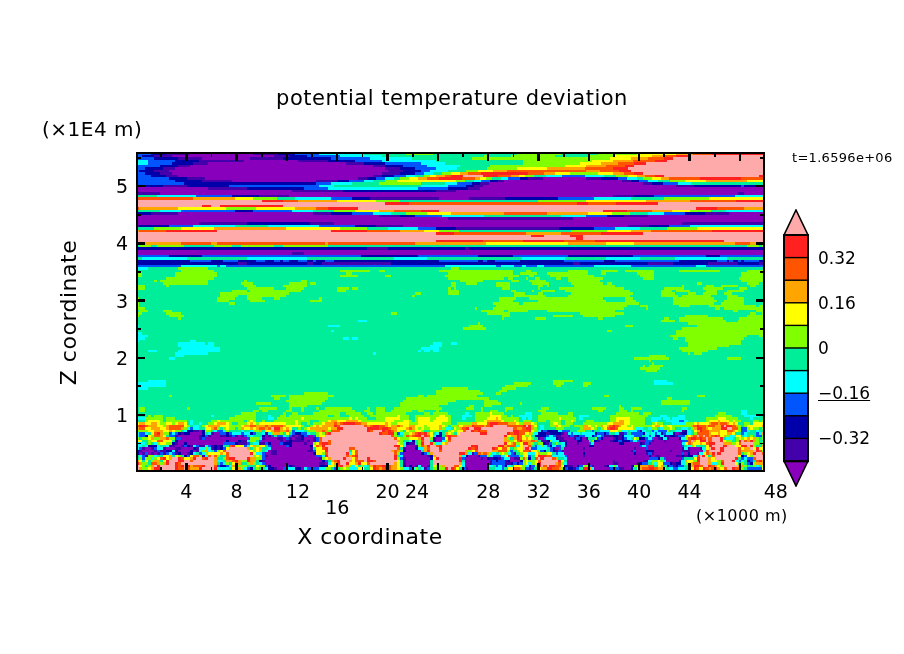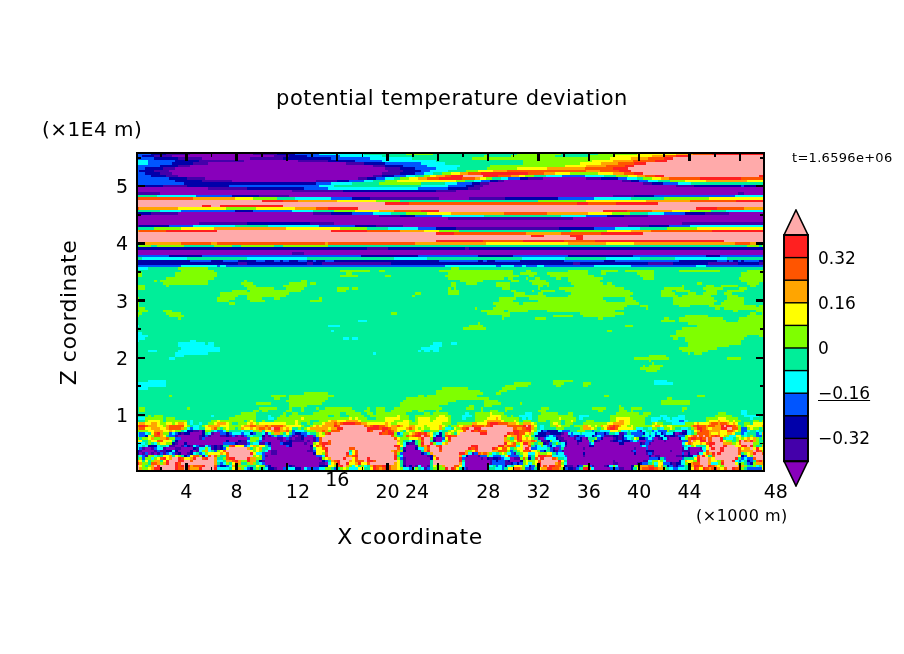--- a/index.html
+++ b/index.html
@@ -13,21 +13,21 @@
   #chart-title{
     left:0;top:86px;width:904px;text-align:center;
     font-size:21px;letter-spacing:.5px;font-weight:400;
   }
   #y-unit-label{left:42px;top:117px;font-size:20px;letter-spacing:.5px;}
   #x-unit-label{left:696px;top:506px;font-size:16px;letter-spacing:.5px;}
   #time-label{left:783px;top:150px;font-size:13px;letter-spacing:.3px;margin-left:9px;}
 
   #x-axis-label{
     left:0;top:524px;width:740px;text-align:center;
-    font-size:22px;letter-spacing:.5px;margin-left:40px;
+    font-size:22px;letter-spacing:.5px;
   }
   #y-axis-label{
     left:-32px;top:300px;width:200px;text-align:center;
     font-size:22px;letter-spacing:.5px;
     transform:rotate(-90deg);transform-origin:50% 50%;
   }
 
   .tickval{position:absolute;font-size:19px;white-space:pre;}
   .xtickval{transform:translateX(-50%);}
   .ytickval{transform:translateY(-50%);text-align:right;}
@@ -50,21 +50,21 @@
 <div class="lbl" id="time-label">t=1.6596e+06</div>
 
 <div class="lbl" id="x-axis-label">X coordinate</div>
 
 <div class="lbl" id="y-axis-label">Z coordinate</div>
 
 <div id="xtick-layer">
     <div class="tickval xtickval" style="left: 186.32px; top: 480px;">4</div>
     <div class="tickval xtickval" style="left: 236.64px; top: 480px;">8</div>
     <div class="tickval xtickval" style="left: 286.96px; top: 480px; margin-left: 11px;">12</div>
-    <div class="tickval xtickval" style="left: 337.28px; top: 468px;">16</div>
+    <div class="tickval xtickval" style="left: 337.28px; top: 496px;">16</div>
     <div class="tickval xtickval" style="left: 387.6px; top: 480px;">20</div>
     <div class="tickval xtickval" style="left: 417px; top: 480px;">24</div>
     <div class="tickval xtickval" style="left: 488.24px; top: 480px;">28</div>
     <div class="tickval xtickval" style="left: 538.56px; top: 480px;">32</div>
     <div class="tickval xtickval" style="left: 588.88px; top: 480px;">36</div>
     <div class="tickval xtickval" style="left: 639.2px; top: 480px;">40</div>
     <div class="tickval xtickval" style="left: 689.52px; top: 480px; text-align: right;">44</div>
     <div class="tickval xtickval" style="left: 739.84px; top: 480px; margin-left: 36px;">48</div>
   </div>
 <div id="ytick-layer">

